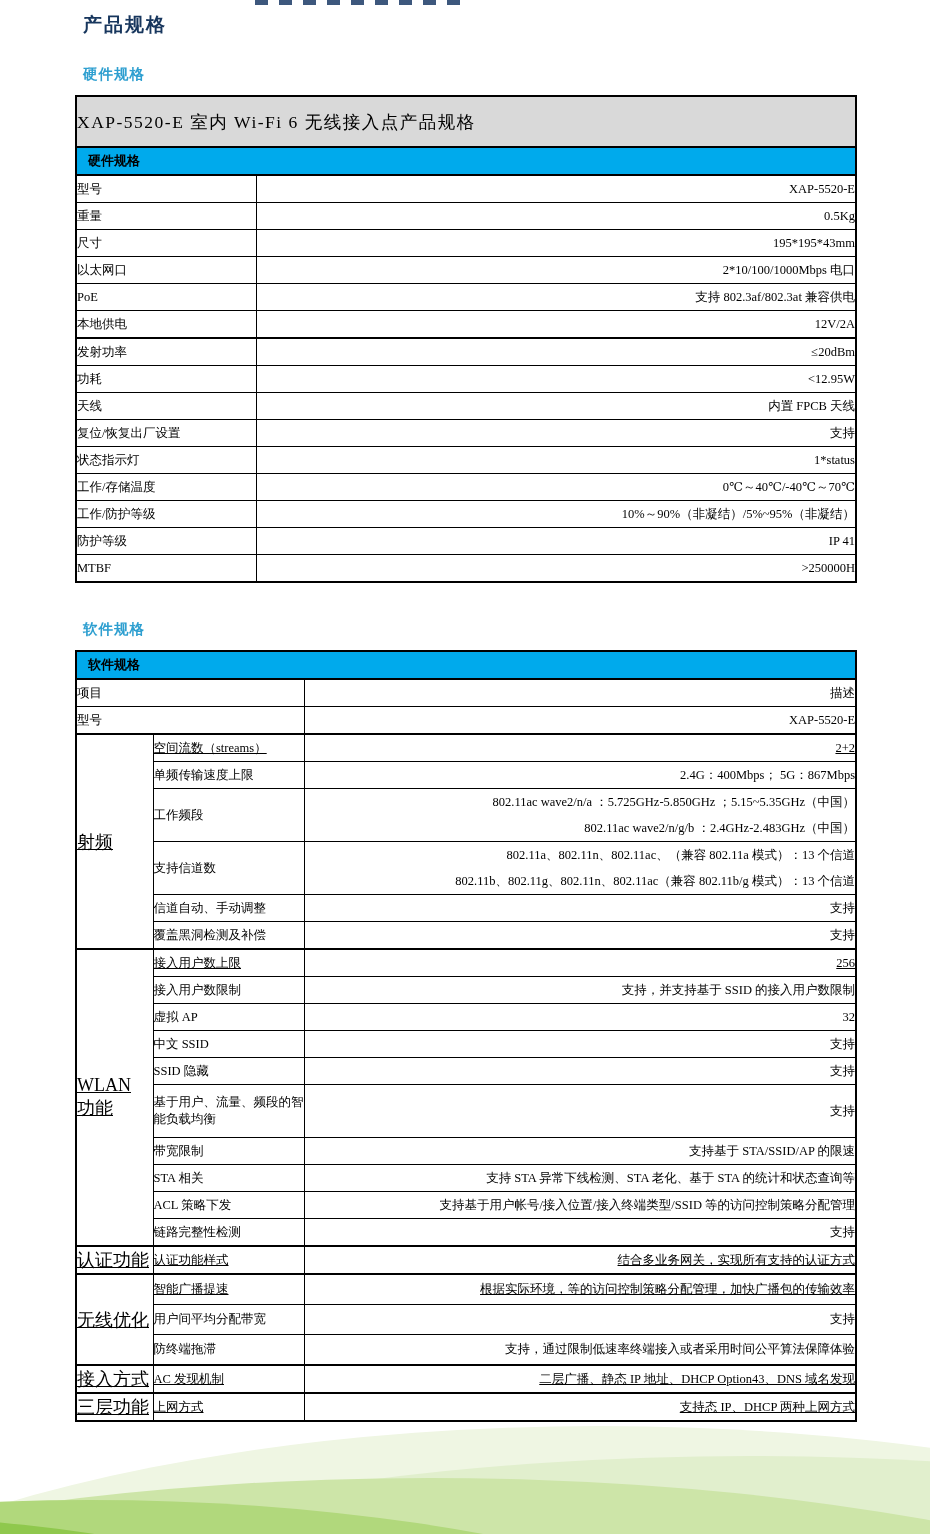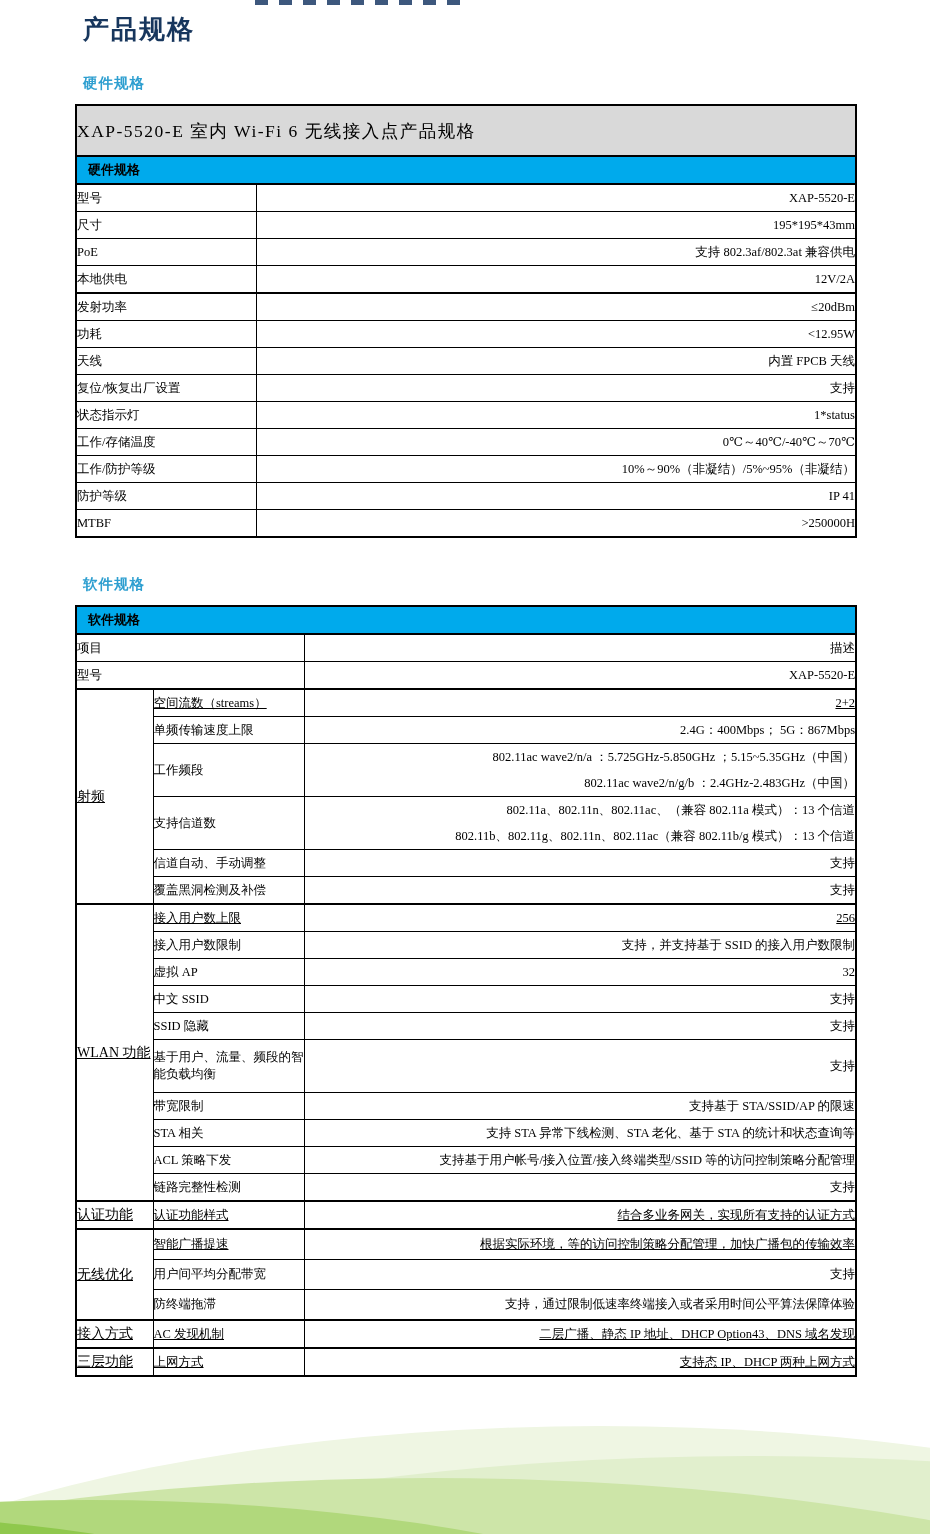--- a/index.html
+++ b/index.html
@@ -5,37 +5,37 @@
   html,body{margin:0;padding:0;}
   body{width:930px;height:1534px;background:#ffffff;overflow:hidden;position:relative;
        font-family:"Liberation Serif","DejaVu Serif",serif;color:#000;}
   .page{position:relative;width:930px;height:1534px;overflow:hidden;}
 
   
   .top-clip{position:absolute;left:255px;top:0;width:215px;height:5px;
     background:repeating-linear-gradient(90deg,#1b3a66 0 13px,transparent 13px 24px);
     opacity:.85;}
 
-  h1.page-title{margin:12px 0 0 83px;font-size:26px;font-weight:bold;color:var(--title,#17365d);letter-spacing:2px;}
+  h1.page-title{margin:12px 0 0 83px;font-size:19px;font-weight:bold;color:var(--title,#17365d);letter-spacing:2px;}
   h2.subhead{margin:27px 0 11px 83px;font-size:14.5px;font-weight:bold;color:var(--subhead,#2e9fd0);letter-spacing:1px;}
   h2.sw-head{margin-top:37px;}
 
   table.spec{border-collapse:collapse;margin-left:75px;width:780px;table-layout:fixed;
     font-size:12.5px;}
   table.spec td{border:1px solid #000;padding:0;vertical-align:middle;overflow:hidden;}
   table.spec{border:2px solid #000;}
 
   tr.gray td{background:var(--grayband,#d9d9d9);height:49px;
     font-size:17.5px;letter-spacing:1.5px;border-bottom:2px solid #000;}
   tr.band td{background:var(--band,#00aaec);height:26px;font-weight:bold;font-size:13px;
     padding-left:11px;border-bottom:2px solid #000;}
 
   td.lab{padding-left:10px;height:26px;}
   td.val{padding-left:12px;height:26px;text-align:right;}
-  td.grp{padding-left:6px;font-size:14px;}
+  td.grp{padding-left:6px;font-size:18px;}
   tr.thick td{border-top:2px solid #000;}
   tr.gstart td{border-top:2px solid #000;text-decoration:underline;}
   td.val .ln{line-height:26px;}
   tr.tall td{height:52px;margin-left:40px;}
   .sw td.val{padding-left:12px;}
   .optrow td{height:29px;}
 
   
   .waves{position:absolute;left:0;right:0;bottom:0;height:150px;overflow:hidden;}
   .waves div{position:absolute;border-radius:50%;}
@@ -68,22 +68,30 @@
       <tr class="band">
         <td colspan="2">硬件规格</td>
       </tr>
     </tbody>
     <tbody id="hw-body">
         <tr>
           <td class="lab">型号</td>
           <td class="val">XAP-5520-E</td>
         </tr>
         <tr>
+          <td class="lab">重量</td>
+          <td class="val">0.5Kg</td>
+        </tr>
+        <tr>
           <td class="lab">尺寸</td>
           <td class="val">195*195*43mm</td>
+        </tr>
+        <tr>
+          <td class="lab">以太网口</td>
+          <td class="val">2*10/100/1000Mbps 电口</td>
         </tr>
         <tr>
           <td class="lab">PoE</td>
           <td class="val">支持 802.3af/802.3at 兼容供电</td>
         </tr>
         <tr>
           <td class="lab">本地供电</td>
           <td class="val">12V/2A</td>
         </tr>
         <tr class="thick">

